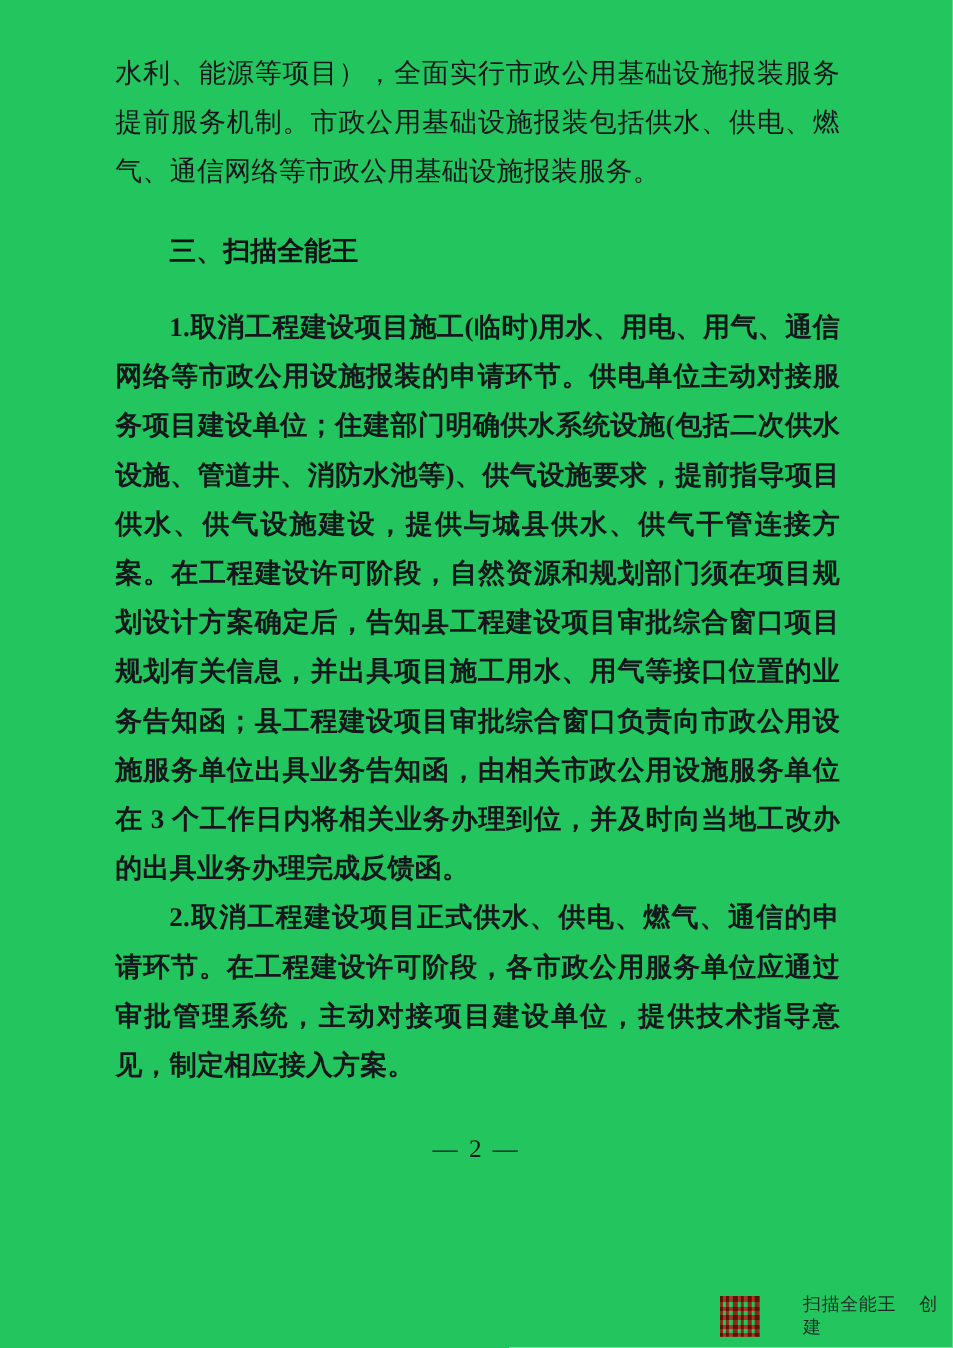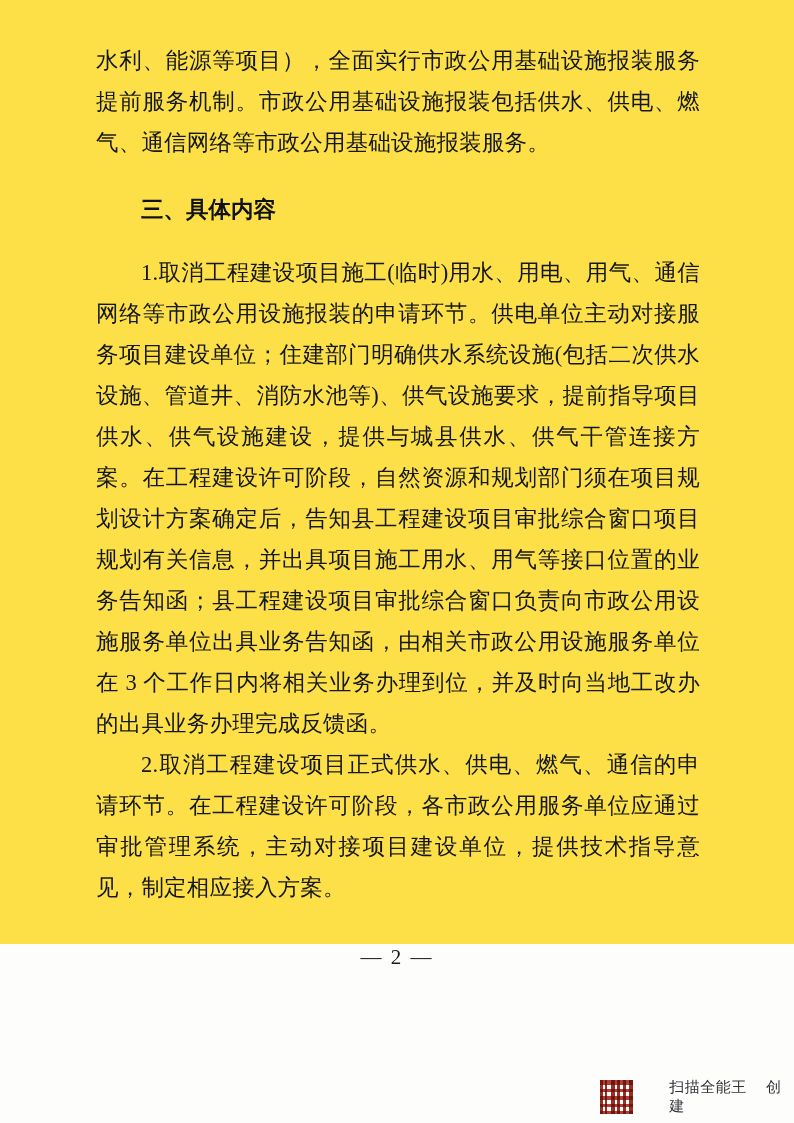--- a/index.html
+++ b/index.html
@@ -11,41 +11,42 @@
     height: 1123px;
     background: #fdfdfb;
     font-family: "Liberation Serif", serif;
     position: relative;
     overflow: hidden;
   }
   .page {
     position: absolute;
     left: 0; top: 0;
     width: 794px;
-    height: 944px;
-    background: #fde047;
+    height: 1123px;
+    background: #22c55e;
   }
   .content {
     position: absolute;
     left: 96px;
     top: 40px;
     width: 604px;
   }
   .para {
     font-size: 22.5px;
     line-height: 41px;
     color: #14171c;
     text-align: justify;
     text-justify: inter-ideograph;
     letter-spacing: 0.2px;
     margin: 0 0 0 0;
     font-family: "Liberation Serif", "DejaVu Serif", serif;
   }
   .indent {
     text-indent: 45px;
+    font-weight: bold;
   }
   .heading {
     font-size: 22.5px;
     line-height: 41px;
     color: #101316;
     text-indent: 45px;
     font-weight: bold;
     font-family: "Liberation Serif", "DejaVu Serif", serif;
   }
   .spacer-sm { height: 3px; }
@@ -90,21 +91,21 @@
 </head>
 <body>
 
 <div class="page">
   <div class="content">
 
     <p class="para">水利、能源等项目），全面实行市政公用基础设施报装服务提前服务机制。市政公用基础设施报装包括供水、供电、燃气、通信网络等市政公用基础设施报装服务。</p>
 
     <div class="spacer-sm"></div>
 
-    <p class="heading">三、具体内容</p>
+    <p class="heading">三、扫描全能王</p>
 
     <p class="para indent">1.取消工程建设项目施工(临时)用水、用电、用气、通信网络等市政公用设施报装的申请环节。供电单位主动对接服务项目建设单位；住建部门明确供水系统设施(包括二次供水设施、管道井、消防水池等)、供气设施要求，提前指导项目供水、供气设施建设，提供与城县供水、供气干管连接方案。在工程建设许可阶段，自然资源和规划部门须在项目规划设计方案确定后，告知县工程建设项目审批综合窗口项目规划有关信息，并出具项目施工用水、用气等接口位置的业务告知函；县工程建设项目审批综合窗口负责向市政公用设施服务单位出具业务告知函，由相关市政公用设施服务单位在 3 个工作日内将相关业务办理到位，并及时向当地工改办的出具业务办理完成反馈函。</p>
 
     <p class="para indent">2.取消工程建设项目正式供水、供电、燃气、通信的申请环节。在工程建设许可阶段，各市政公用服务单位应通过审批管理系统，主动对接项目建设单位，提供技术指导意见，制定相应接入方案。</p>
 
 
   </div>
 
   <div class="pagenum">— 2 —</div>
 

